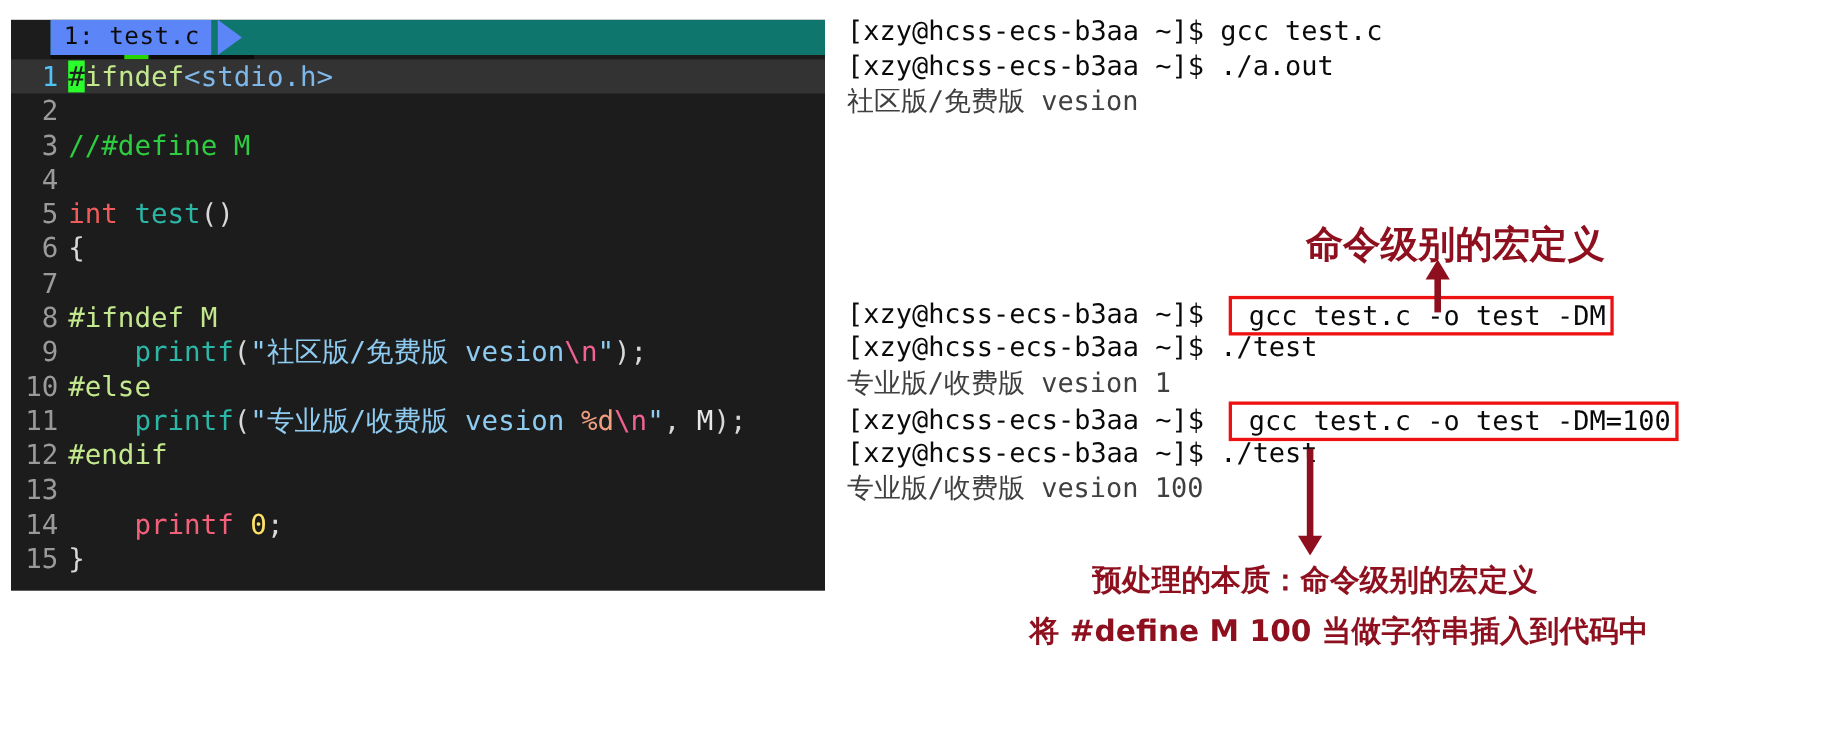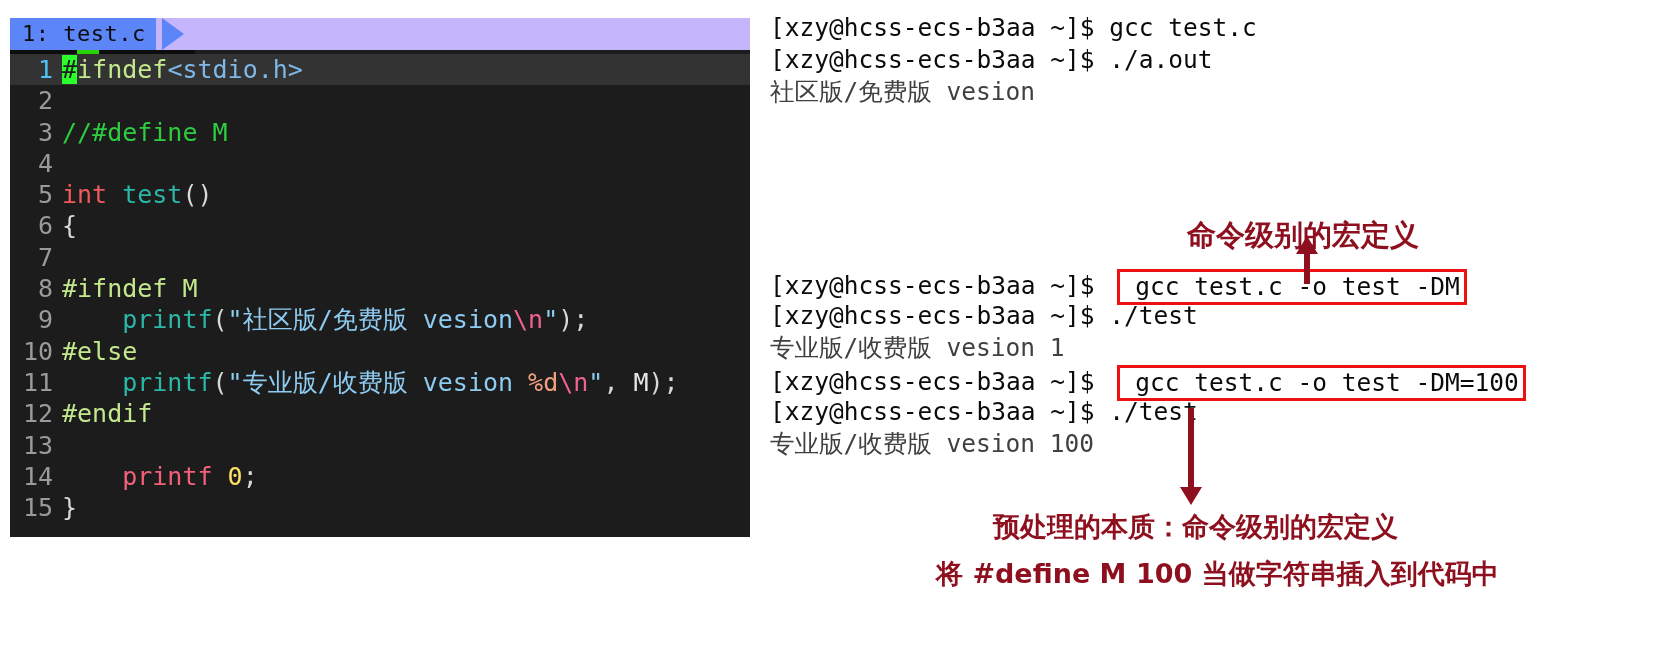--- a/index.html
+++ b/index.html
@@ -19,21 +19,22 @@
   .editor {
     position: absolute;
     left: 10px; top: 18px;
     width: 740px; height: 519px;
     background: #1c1c1c;
     overflow: hidden;
   }
   .tabbar {
     position: relative;
     height: 32px;
-    background: #c4b5fd;
+    background: #0f766e;
+    margin-left: 36px;
   }
   .tab {
     position: absolute;
     left: 0; top: 0;
     height: 32px;
     background: #5c85f7;
     color: #0c0c0c;
     font-family: "DejaVu Sans Mono", monospace;
     font-size: 22px;
     line-height: 32px;
@@ -130,22 +131,22 @@
   }
 
   
   .annot {
     position: absolute;
     color: #8e0f1e;
     font-family: "DejaVu Sans", sans-serif;
     white-space: nowrap;
   }
   #annot-macro {
-    left: 1187px; top: 216px;
-    font-size: 29px;
+    left: 1187px; top: 200px;
+    font-size: 34px;
     font-weight: 600;
   }
   #annot-essence {
     left: 993px; top: 509px;
     font-size: 27px;
     font-weight: 600;
   }
   #annot-insert {
     left: 936px; top: 556px;
     font-size: 27px;

